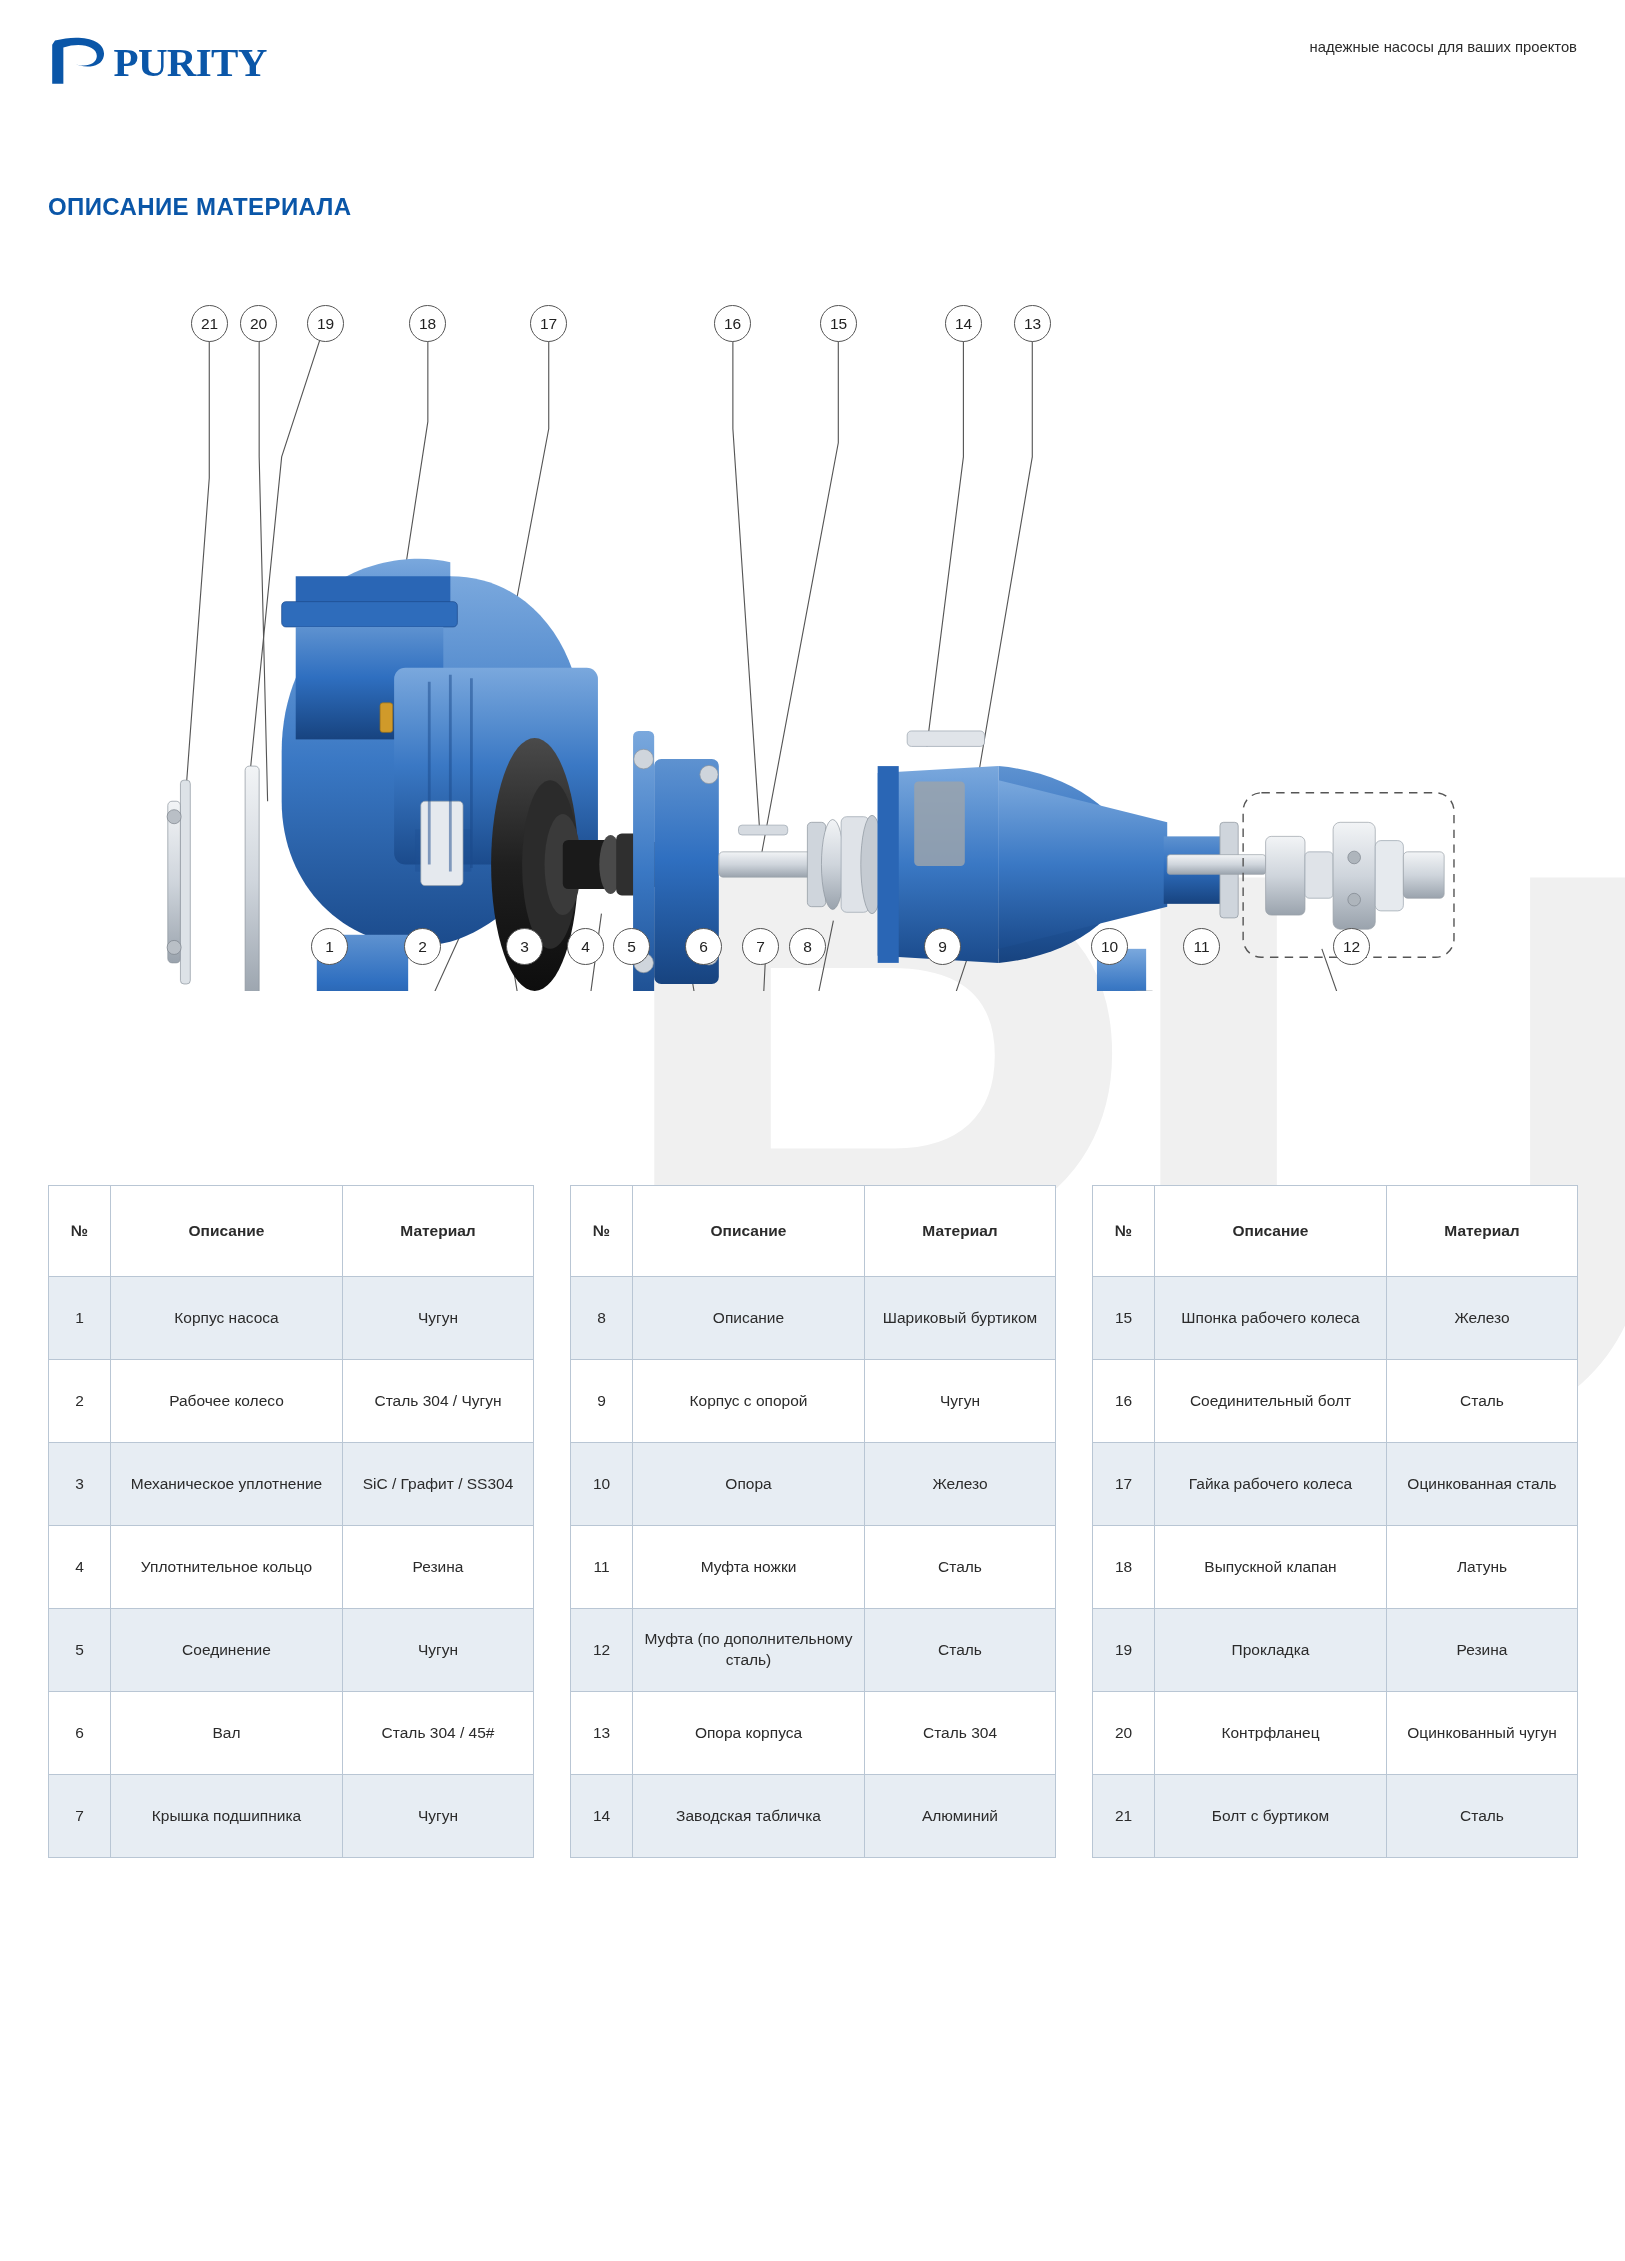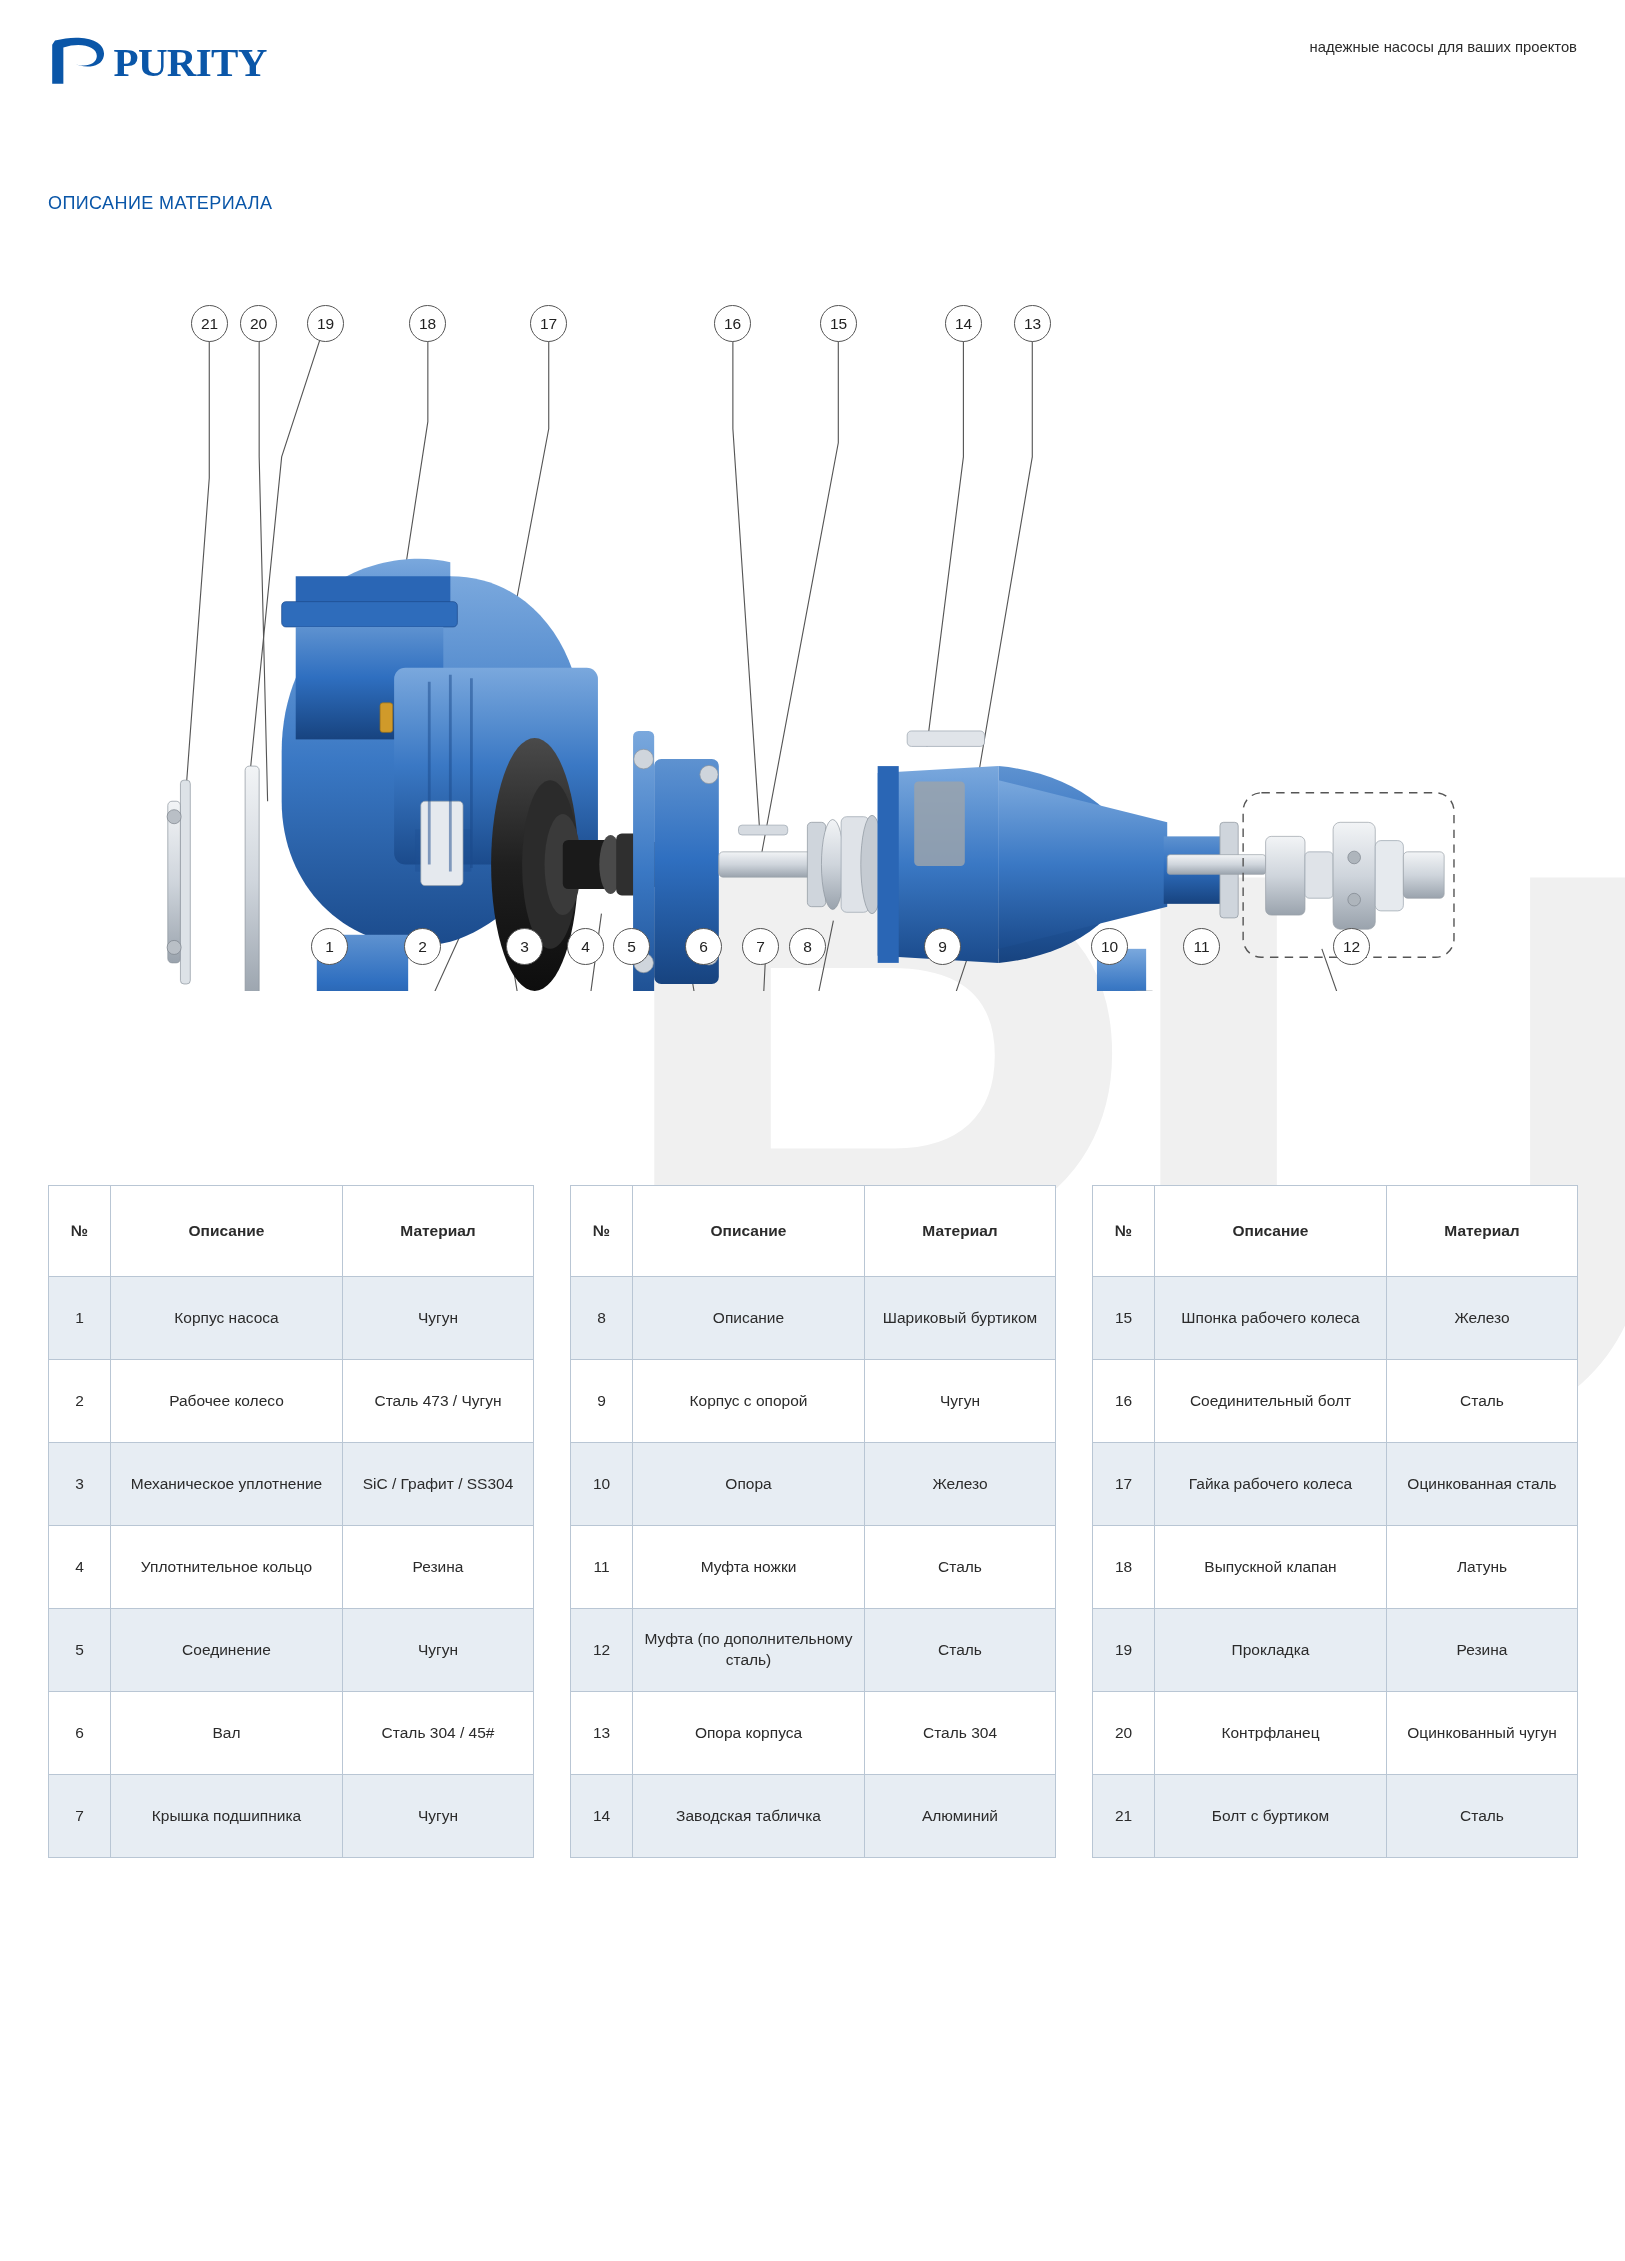--- a/index.html
+++ b/index.html
@@ -65,22 +65,22 @@
     font-size: 14.8px;
     color: #2b2b2b;
     padding-left: 32px;
   }
 
   
   .section-title {
     position: absolute;
     left: 48px;
     top: 193px;
-    font-size: 18px;
-    font-weight: normal;
+    font-size: 24px;
+    font-weight: bold;
     color: #0a56a8;
     letter-spacing: 0.4px;
     z-index: 3;
   }
 
   
   .diagram {
     position: absolute;
     left: 0;
     top: 246px;
@@ -368,21 +368,21 @@
     </thead>
     <tbody>
       <tr>
           <td>1</td>
           <td>Корпус насоса</td>
           <td>Чугун</td>
         </tr>
       <tr>
           <td>2</td>
           <td>Рабочее колесо</td>
-          <td>Сталь 473 / Чугун</td>
+          <td>Сталь 304 / Чугун</td>
         </tr>
       <tr>
           <td>3</td>
           <td>Механическое уплотнение</td>
           <td>SiC / Графит / SS304</td>
         </tr>
       <tr>
           <td>4</td>
           <td>Уплотнительное кольцо</td>
           <td>Резина</td>

